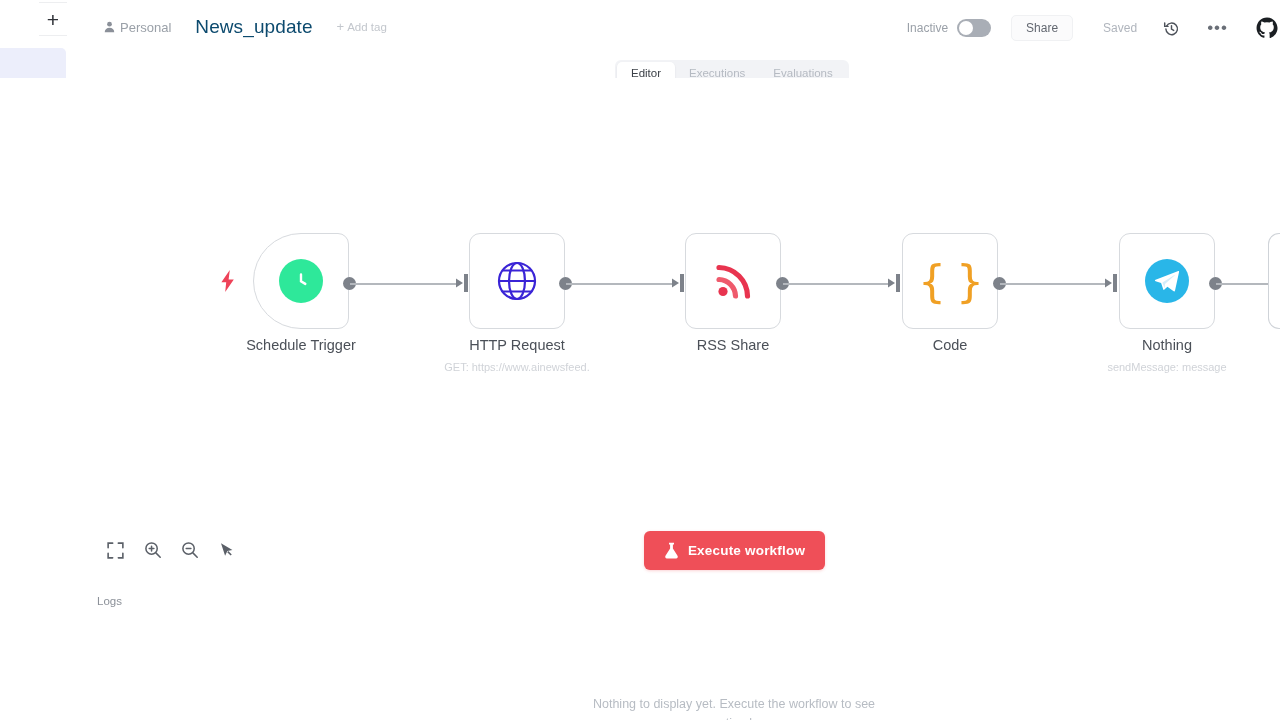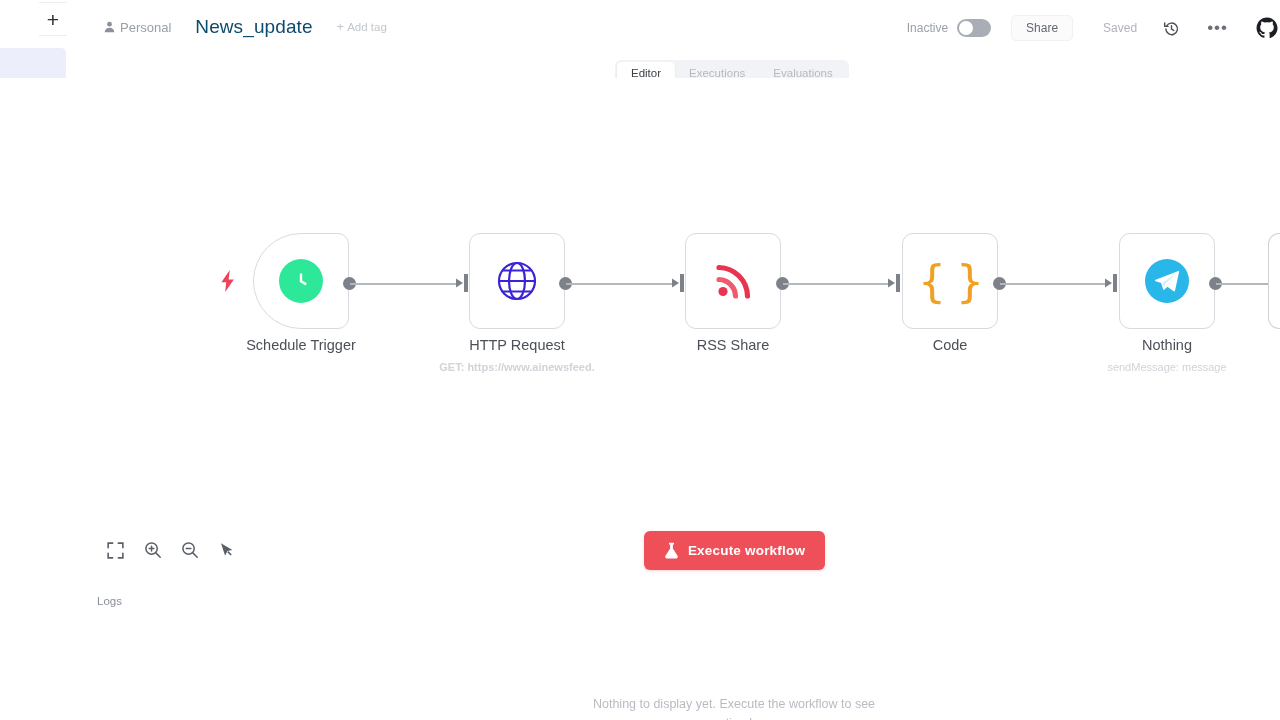--- a/index.html
+++ b/index.html
@@ -245,21 +245,21 @@
       </svg>
 
       <div class="node" style="left:469px;">
         <svg width="44" height="44" viewBox="0 0 44 44" fill="none" stroke="#3a24d6" stroke-width="2.2">
           <circle cx="22" cy="22" r="18"></circle>
           <ellipse cx="22" cy="22" rx="8" ry="18"></ellipse>
           <path d="M4 22h36M7.5 11.5h29M7.5 32.5h29"></path>
         </svg>
       </div>
       <div class="node-label" style="left:412px;">HTTP Request</div>
-      <div class="node-sub" style="left:387px;font-weight:bold;">GET: https://www.ainewsfeed.</div>
+      <div class="node-sub" style="left:387px;">GET: https://www.ainewsfeed.</div>
       <div class="out-dot" style="left:559px;"></div>
       <div class="wire" style="left:566px; width:108px;"></div>
       <svg class="in-arrow" style="left:672px;" viewBox="0 0 16 18">
         <path d="M0 4.5 L7 9 L0 13.5 Z" fill="#7d828a"></path>
         <rect x="8" y="0" width="4" height="18" fill="#7d828a"></rect>
       </svg>
 
       <div class="node" style="left:685px;">
         <svg width="46" height="46" viewBox="0 0 46 46" fill="none">
           <circle cx="13" cy="33.5" r="4.6" fill="#e8344f"></circle>

